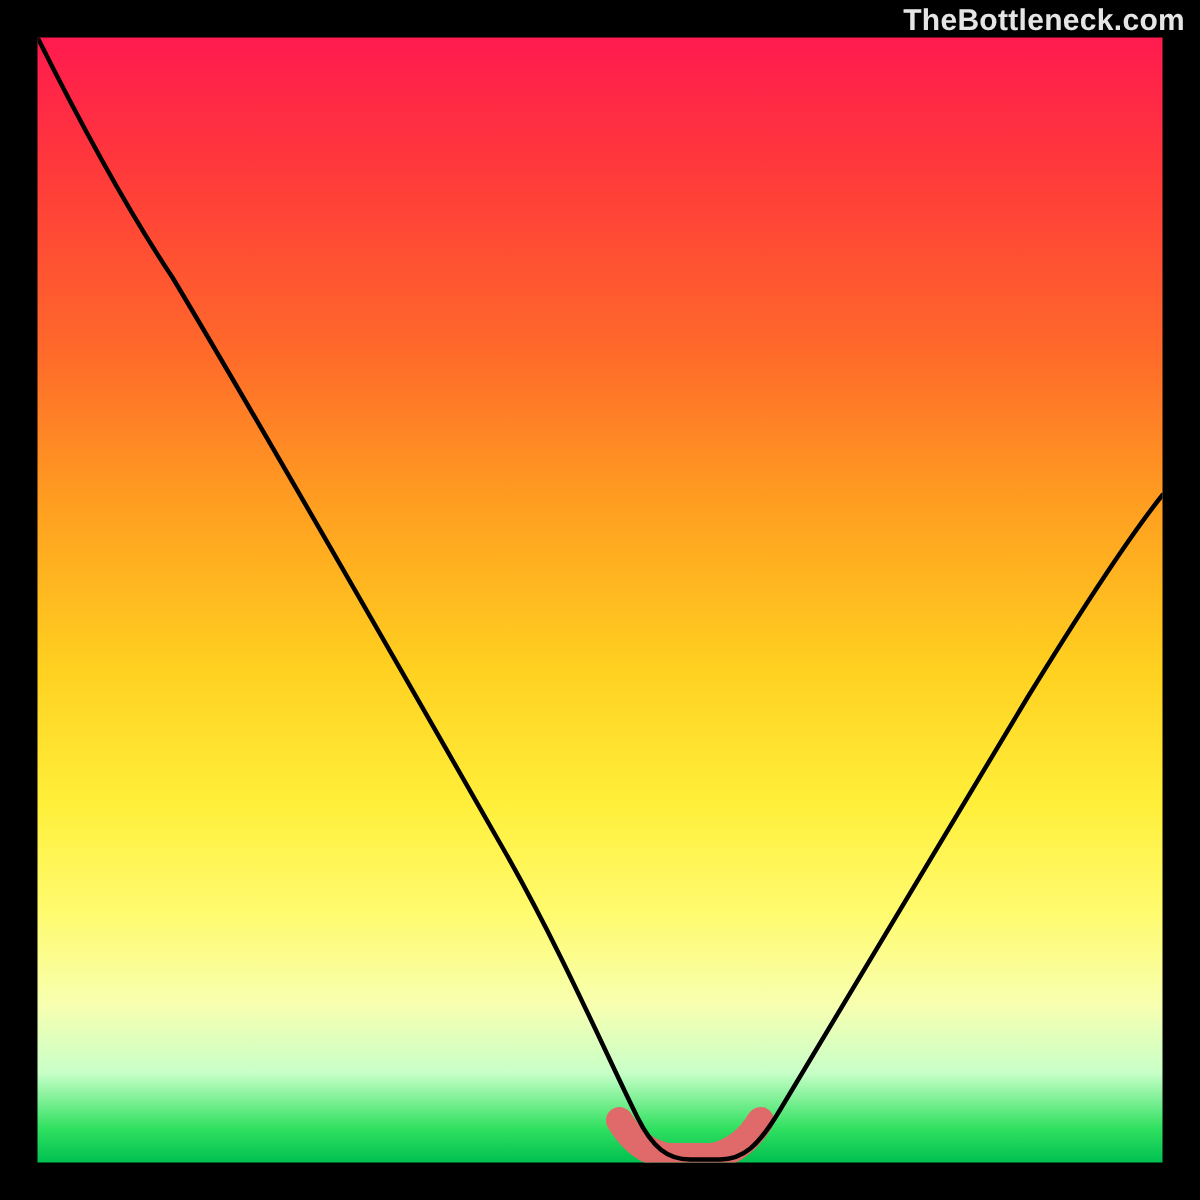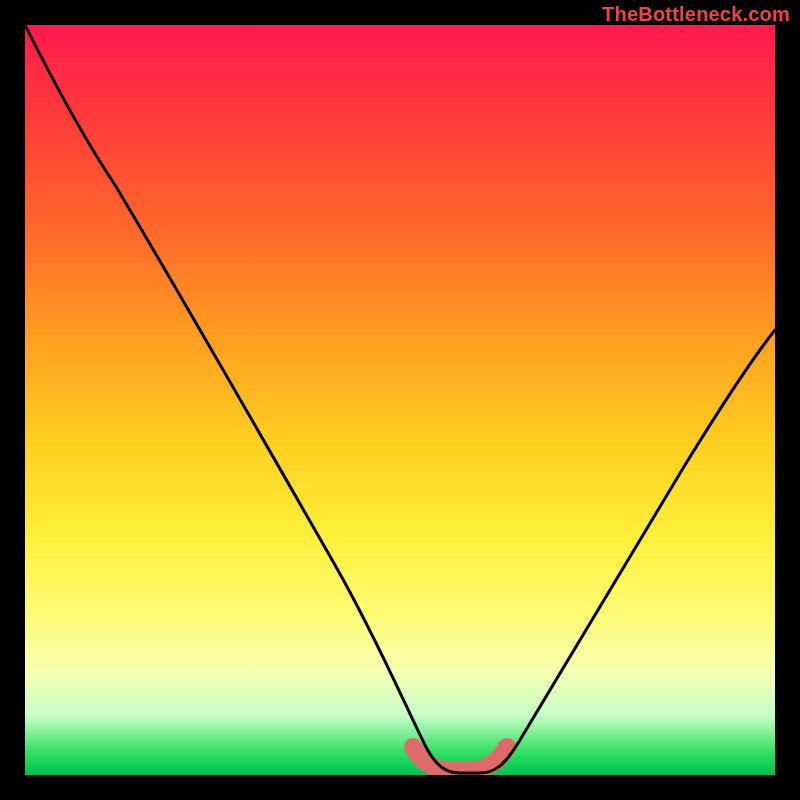--- a/index.html
+++ b/index.html
@@ -42,21 +42,21 @@
     left: 0;
     top: 0;
   }
   .watermark {
     position: absolute;
     top: 3px;
     right: 10px;
     font-family: Arial, Helvetica, sans-serif;
     font-size: 20px;
     font-weight: 600;
-    color: #ef4444;
+    color: #e5e5e5;
     letter-spacing: 0.2px;
   }
 </style>
 </head>
 <body>
 
 <div class="frame">
   <div class="plot-area">
     <svg class="curve" width="750" height="750" viewBox="0 0 750 750">
 

